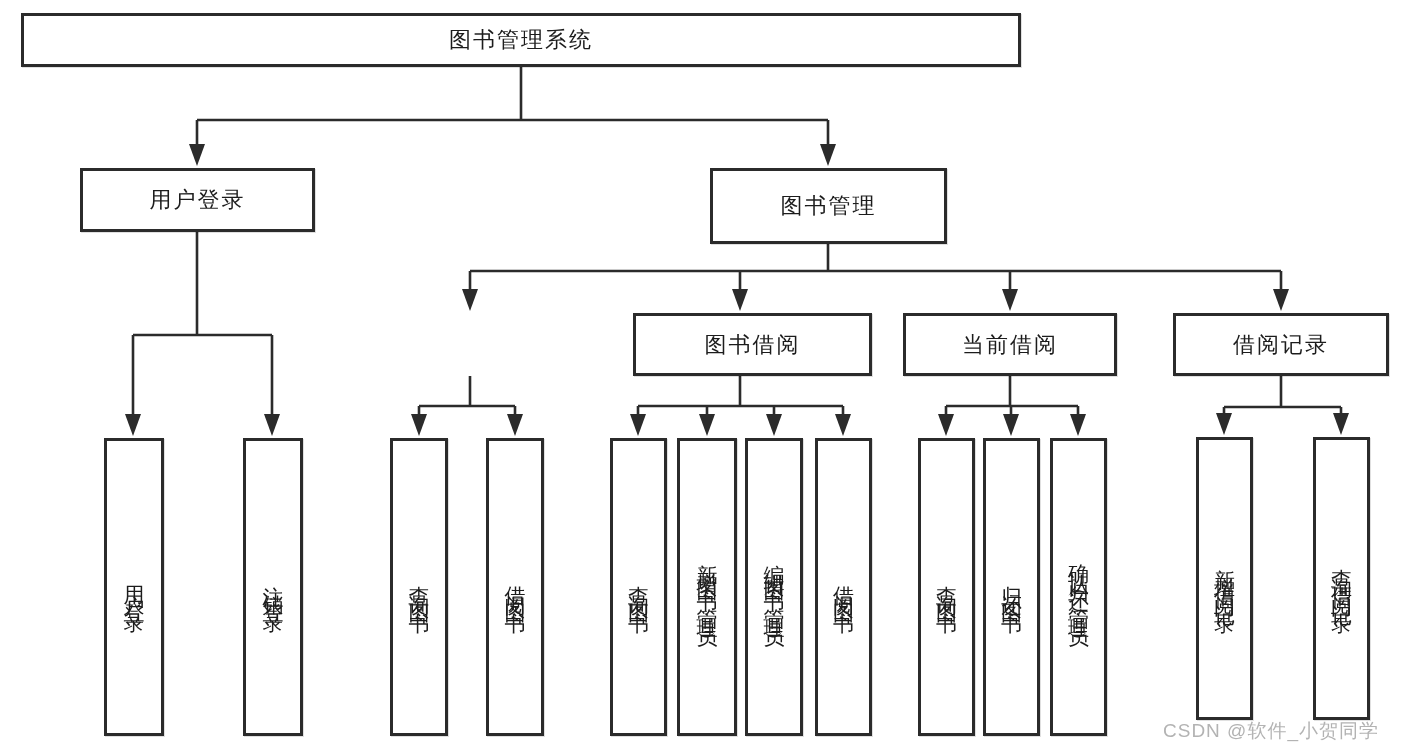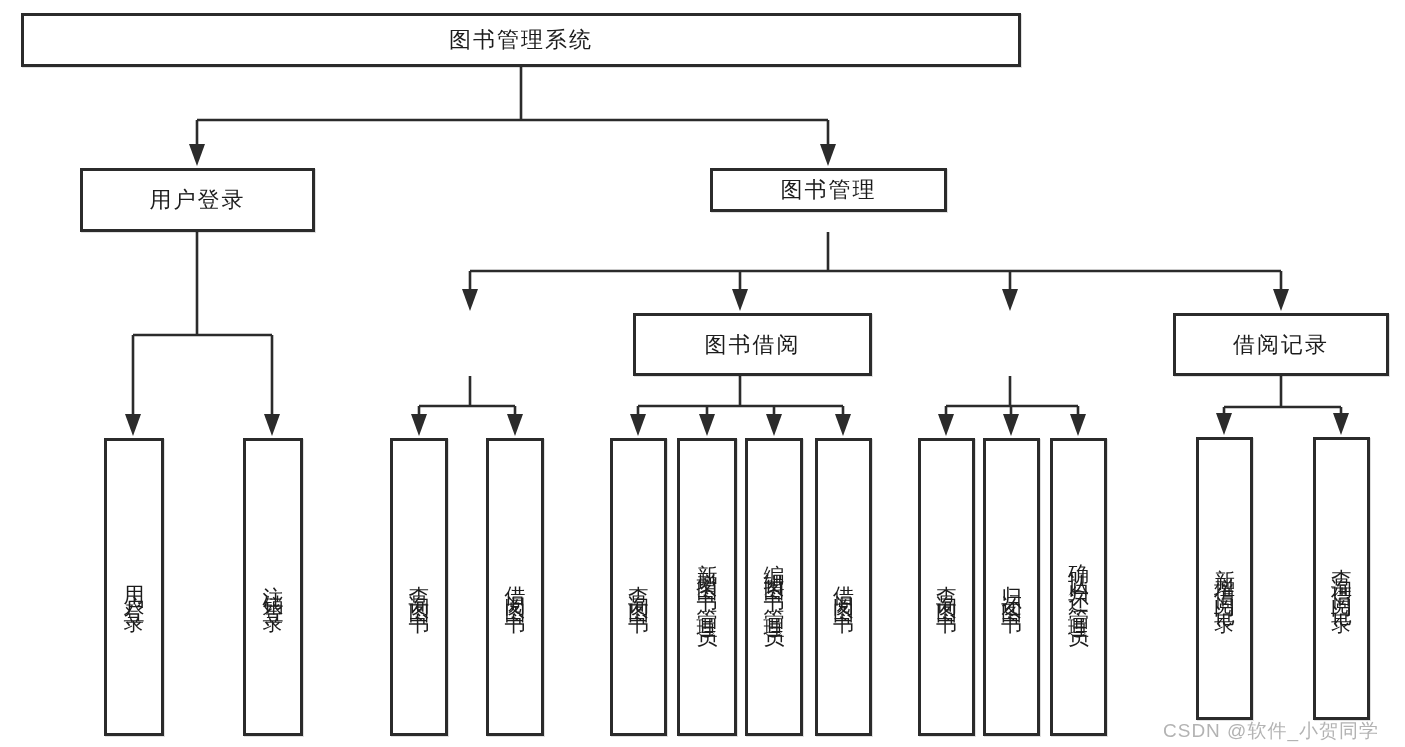--- a/index.html
+++ b/index.html
@@ -69,23 +69,24 @@
     <polygon points="1070,414 1086,414 1078,436" fill="#2b2b2b" stroke="none"></polygon>
 
     <path d="M1281,376 V407 M1224,407 H1341 M1224,407 V414 M1341,407 V414"></path>
     <polygon points="1216,413 1232,413 1224,435" fill="#2b2b2b" stroke="none"></polygon>
     <polygon points="1333,413 1349,413 1341,435" fill="#2b2b2b" stroke="none"></polygon>
   </svg>
 
   <div class="box" style="left:21px;top:13px;width:1000px;height:54px;">图书管理系统</div>
 
   <div class="box" style="left:80px;top:168px;width:235px;height:64px;">用户登录</div>
-  <div class="box" style="left:710px;top:168px;width:237px;height:44px;">图书管理</div>
+  <div class="box" style="left:710px;top:168px;width:237px;height:76px;">图书管理</div>
 
   <div class="box" style="left:633px;top:313px;width:239px;height:63px;">图书借阅</div>
+  <div class="box" style="left:903px;top:313px;width:214px;height:63px;">当前借阅</div>
   <div class="box" style="left:1173px;top:313px;width:216px;height:63px;">借阅记录</div>
 
   <div class="vbox" style="left:104px;top:438px;width:60px;height:298px;">用户登录</div>
   <div class="vbox" style="left:243px;top:438px;width:60px;height:298px;">注销登录</div>
 
   <div class="vbox" style="left:390px;top:438px;width:58px;height:298px;">查询图书</div>
   <div class="vbox" style="left:486px;top:438px;width:58px;height:298px;">借阅图书</div>
 
   <div class="vbox" style="left:610px;top:438px;width:57px;height:298px;">查询图书</div>
   <div class="vbox" style="left:677px;top:438px;width:60px;height:298px;">新增图书（管理员）</div>

